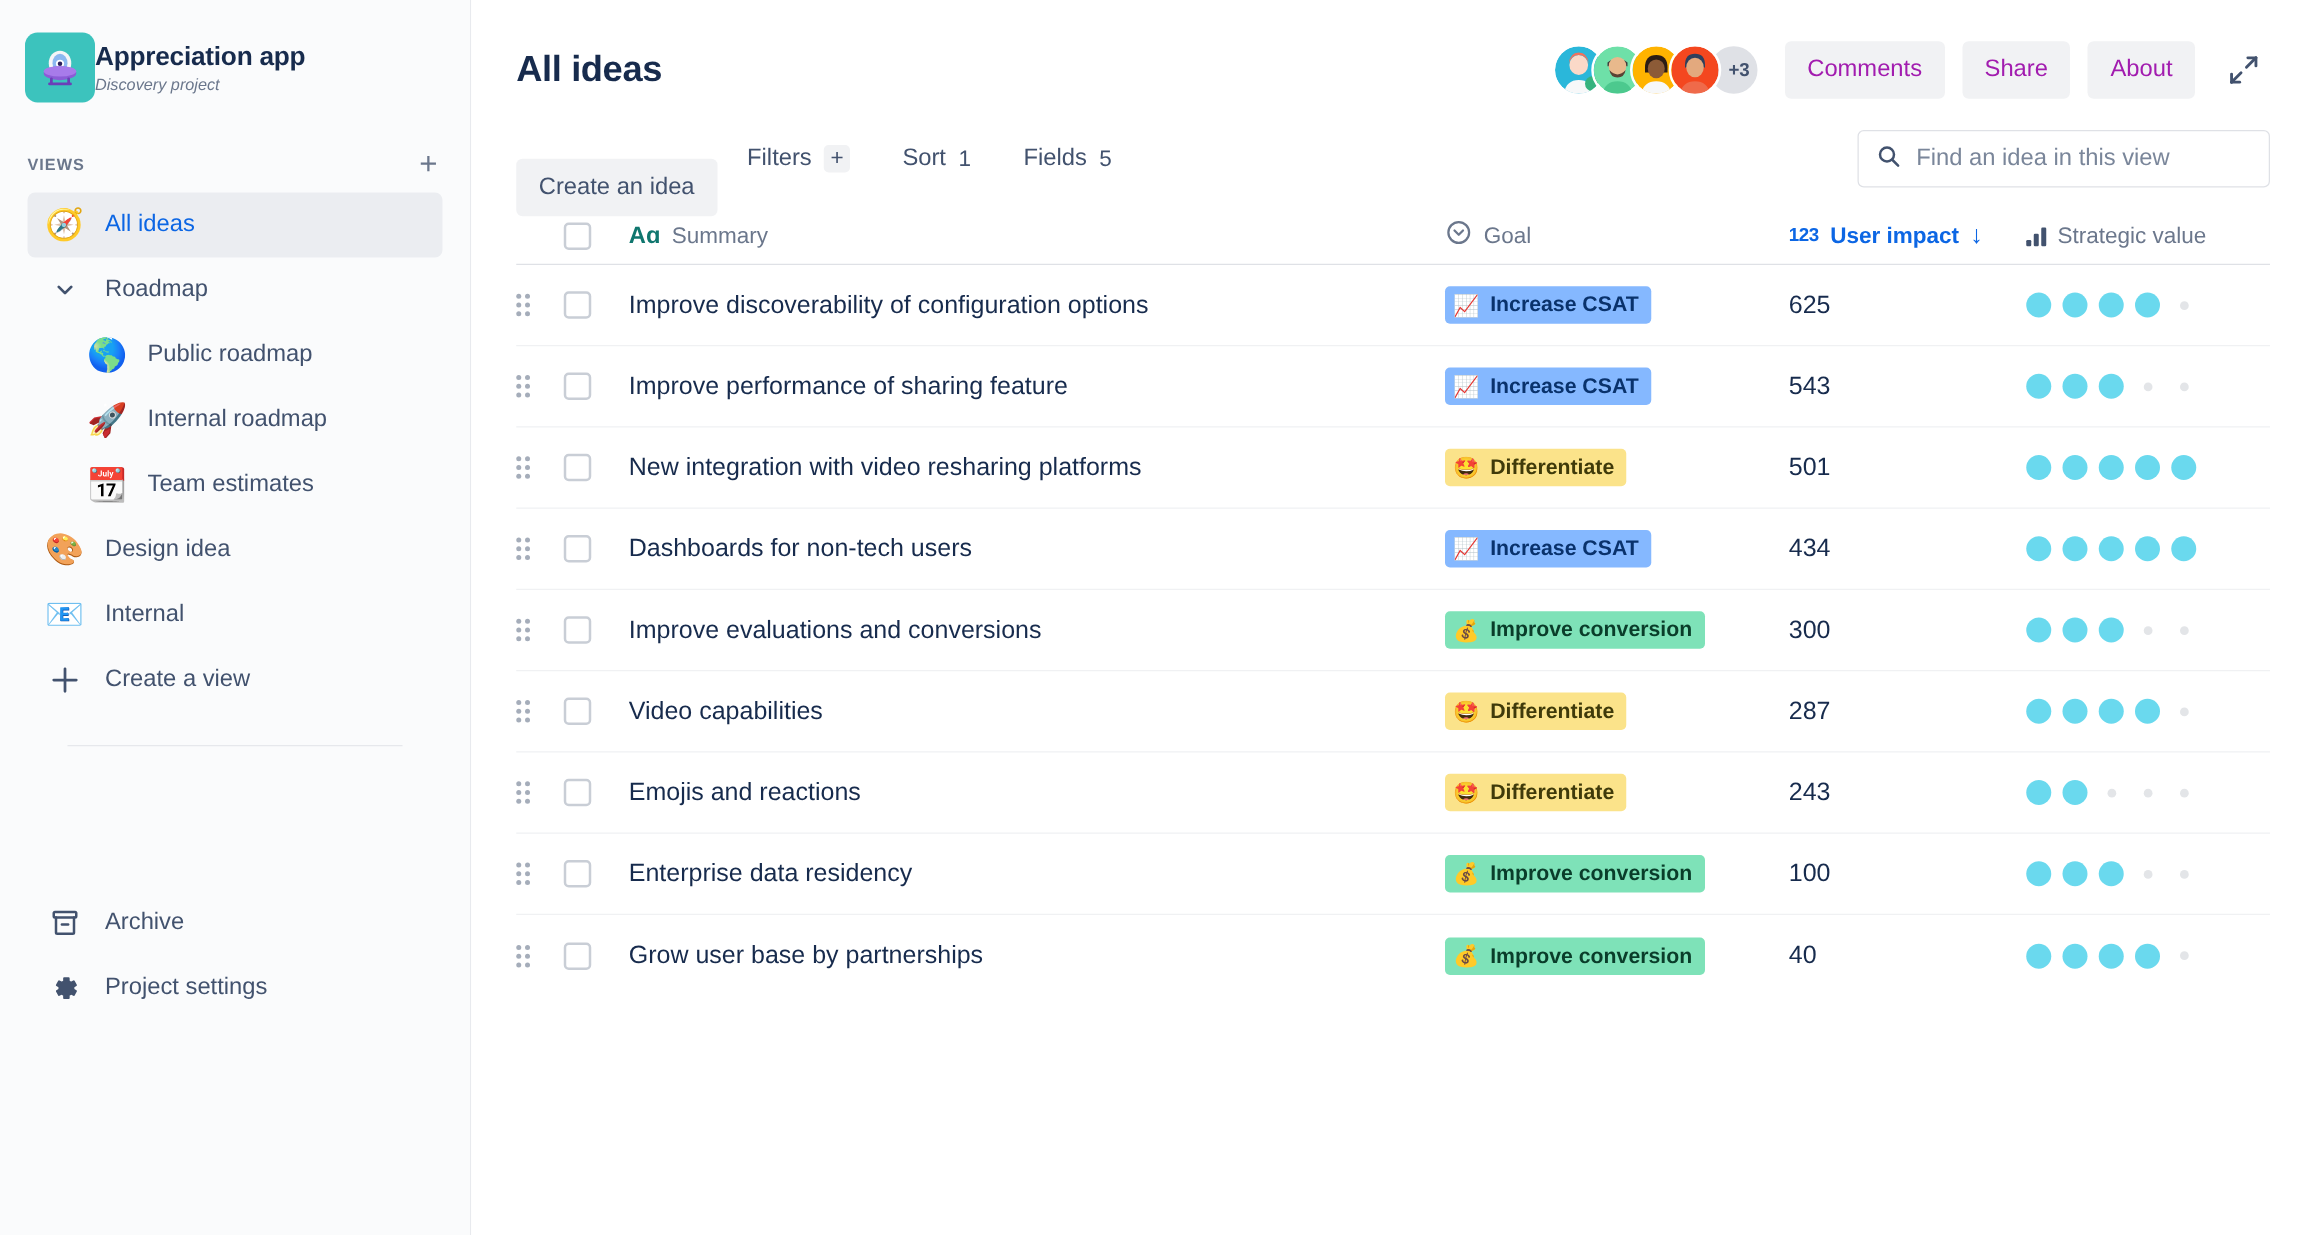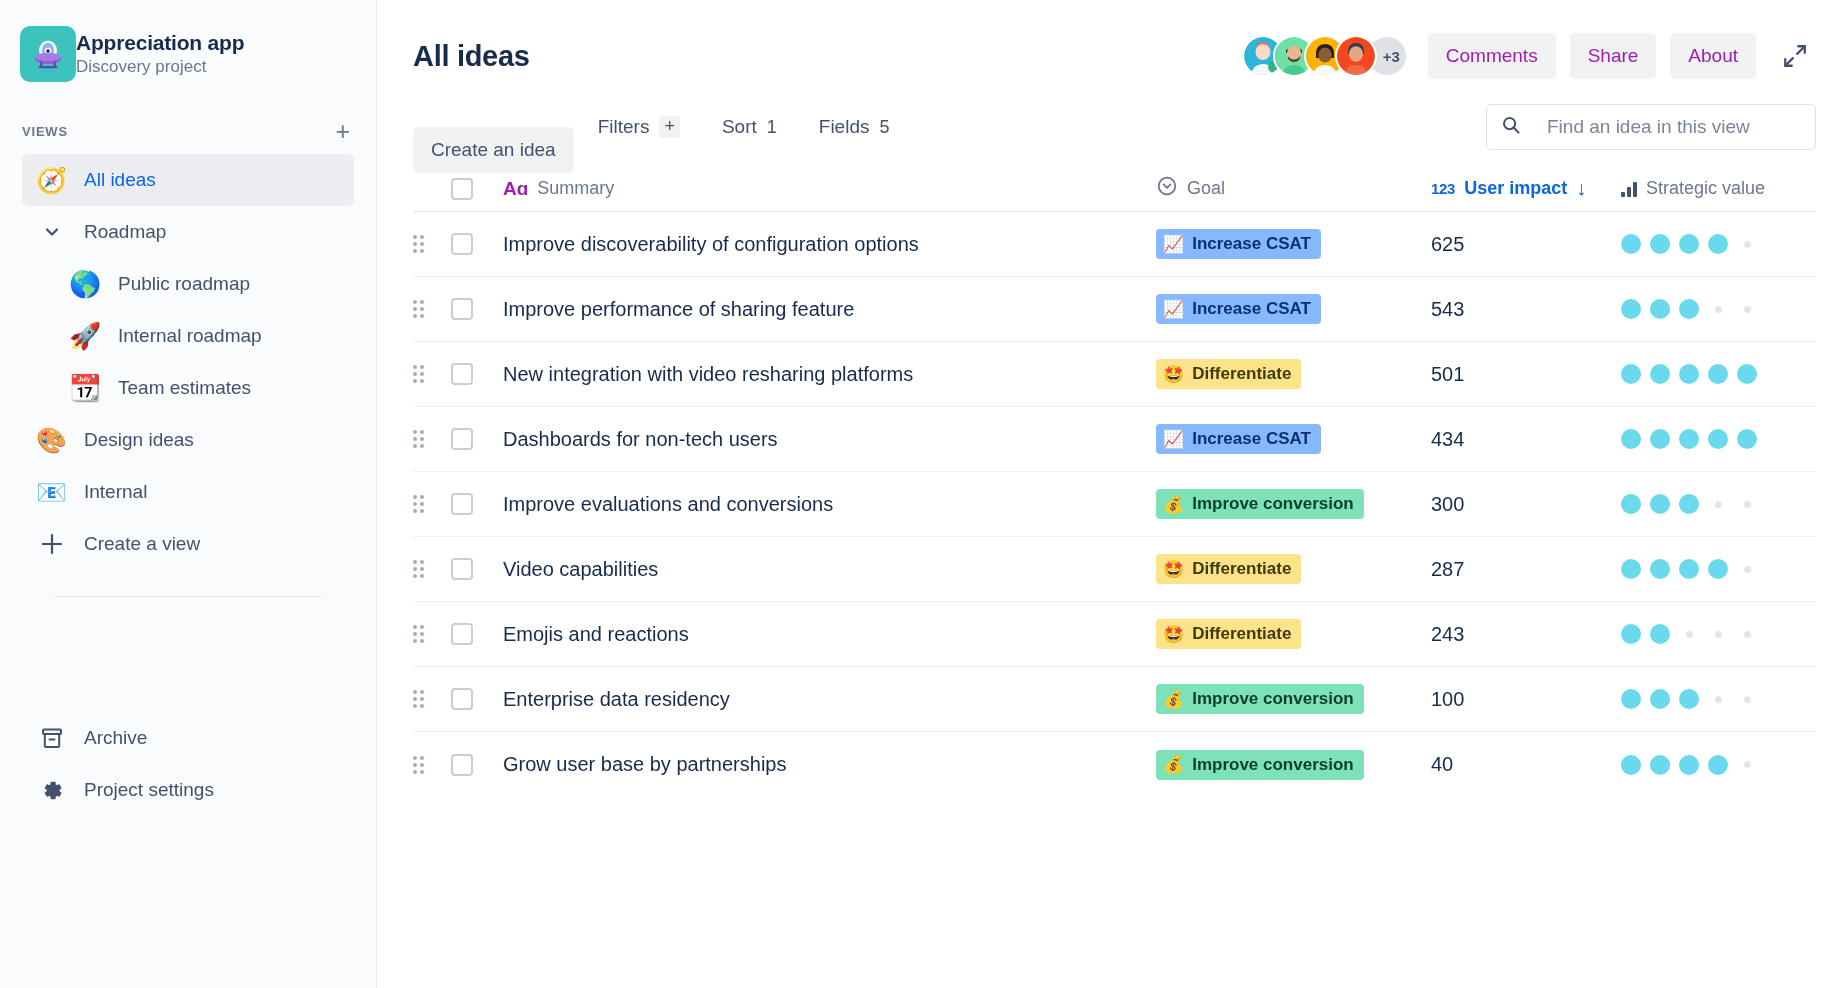--- a/index.html
+++ b/index.html
@@ -22,21 +22,21 @@
     padding-top: 22px;
   }
   .project-head { display: flex; align-items: center; padding: 0 22px 0 20px; height: 64px; }
   .project-logo {
     width: 56px; height: 56px; border-radius: 10px;
     background: #3cc3bd; flex: 0 0 56px;
     display: flex; align-items: center; justify-content: center;
   }
   .project-meta { display: flex; flex-direction: column; gap: 2px; }
   .project-title { font-size: 21px; font-weight: bold; color: #172b4d; letter-spacing: -0.2px; }
-  .project-sub { font-size: 17px; color: #6b778c; }
+  .project-sub { font-size: 13px; color: #6b778c; font-style: italic; }
 
   .views-head {
     display: flex; align-items: center; justify-content: space-between;
     padding: 0 26px 0 22px; height: 46px; margin-top: 22px;
   }
   .views-label { font-size: 13px; font-weight: bold; letter-spacing: 0.8px; color: #6b778c; }
   .add-view-plus { font-size: 25px; color: #6b778c; line-height: 1; cursor: pointer; font-weight: 300; }
 
   .nav-list { padding: 0 22px; }
   .nav-item {
@@ -99,21 +99,21 @@
   }
   .tbtn.filled { background: #f1f2f4; margin-top: 45px; }
   .tbtn .cnt { font-size: 18px; color: #42526e; }
   .tbtn .plusbadge { background: #f1f2f4; border-radius: 4px; padding: 1px 5px; font-size: 18px; line-height: 1.1; }
   .search-wrap {
     width: 330px; height: 46px; border: 1px solid #dfe1e6; border-radius: 5px;
     display: flex; align-items: center; gap: 12px; padding: 0 14px; background: #fff;
   }
   .search-input {
     border: none; outline: none; font-family: inherit; font-size: 19px;
-    color: #172b4d; background: transparent; width: 100%; margin-left: 14px;
+    color: #172b4d; background: transparent; width: 100%;
   }
   .search-input::placeholder { color: #7a869a; }
 
   
   .table { padding: 0 30px 0 36px; margin-top: 8px; }
   .thead {
     display: flex; align-items: center; height: 46px;
     border-bottom: 1px solid #dfe1e6; font-size: 18px; color: #6b778c;
   }
   .tr {
@@ -124,21 +124,21 @@
   .c-drag { width: 38px; flex: 0 0 38px; display: flex; align-items: center; justify-content: flex-start; }
   .c-check { width: 52px; flex: 0 0 52px; display: flex; align-items: center; }
   .c-summary { flex: 1 1 auto; min-width: 0; display: flex; align-items: center; gap: 12px; }
   .c-goal { width: 275px; flex: 0 0 275px; display: flex; align-items: center; }
   .c-impact { width: 190px; flex: 0 0 190px; display: flex; align-items: center; }
   .c-strategic { width: 195px; flex: 0 0 195px; display: flex; align-items: flex-end; }
 
   .hcell { display: flex; align-items: center; gap: 9px; }
   .hcell.sorted { color: #0c66e4; font-weight: bold; }
   .num-ico { font-size: 15px; font-weight: bold; color: #0c66e4; letter-spacing: -0.3px; }
-  .aa-ico { font-weight: bold; font-size: 19px; color: #a21caf; }
+  .aa-ico { font-weight: bold; font-size: 19px; color: #0f766e; }
 
   .checkbox {
     width: 22px; height: 22px; border: 2px solid #c9ced6;
     border-radius: 4px; background: #fff; cursor: pointer;
   }
   .drag-dots { display: grid; grid-template-columns: 4px 4px; gap: 3px; cursor: grab; }
   .drag-dots i { width: 4px; height: 4px; background: #a5adba; border-radius: 50%; display: block; }
 
   .chip {
     display: inline-flex; align-items: center; gap: 8px;
@@ -215,21 +215,21 @@
         <span class="nav-label">Internal roadmap</span>
       </div>
 
       <div class="nav-item sub">
         <span class="nav-ico">📆</span>
         <span class="nav-label">Team estimates</span>
       </div>
 
       <div class="nav-item">
         <span class="nav-ico">🎨</span>
-        <span class="nav-label">Design ideas</span>
+        <span class="nav-label">Design idea</span>
       </div>
 
       <div class="nav-item">
         <span class="nav-ico">📧</span>
         <span class="nav-label">Internal</span>
       </div>
 
       <div class="nav-item">
         <span class="nav-ico">
           <svg width="26" height="26" viewBox="0 0 26 26">

